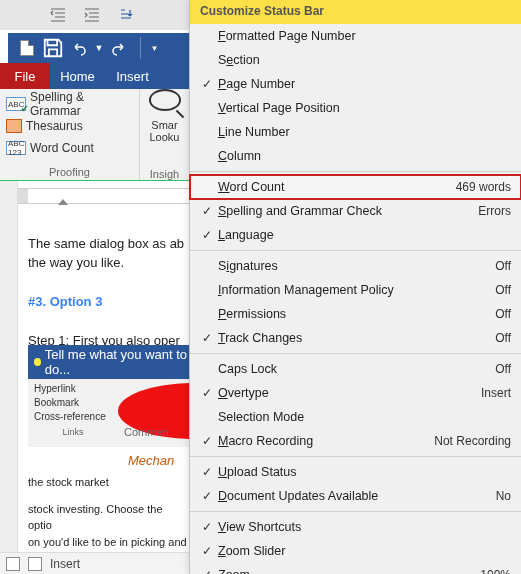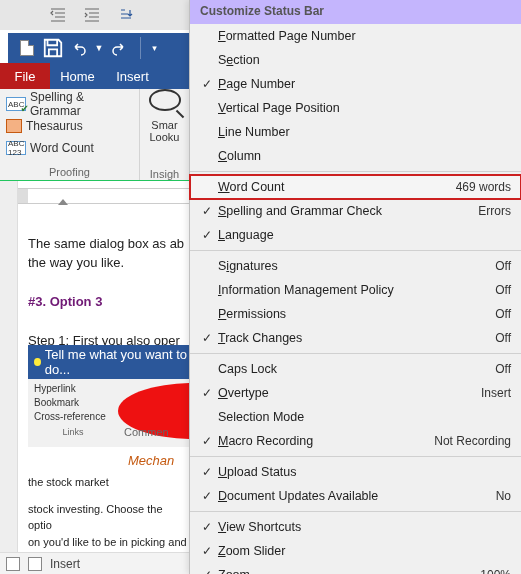--- a/index.html
+++ b/index.html
@@ -34,40 +34,40 @@
   .abc-icon .chk { color: #2e7d32; position: absolute; right: -4px; bottom: -4px; font-size: 10px; }
   .book-icon { width: 16px; height: 14px; border: 1px solid #c55a11; background: linear-gradient(#f4b183, #f4b183); }
   .count-icon { width: 20px; height: 14px; font-size: 8px; display: inline-flex; align-items: center; border: 1px solid #5b9bd5; background: #fff; padding: 0 1px; color: #333; }
   
   .ruler { position: absolute; left: 18px; top: 188px; width: 171px; height: 16px; background: #fff; border-top: 1px solid #ccc; border-bottom: 1px solid #ccc; }
   .ruler-shade { position: absolute; left: 0; top: 0; width: 10px; height: 100%; background: #ddd; }
   .ruler::after { content: ""; position: absolute; left: 40px; top: 10px; width: 0; height: 0; border-left: 5px solid transparent; border-right: 5px solid transparent; border-bottom: 6px solid #888; }
   
   .doc { position: absolute; left: 28px; top: 215px; width: 161px; background: #fff; color: #222; }
   .doc p { font-size: 13px; line-height: 1.45; margin: 20px 0; }
-  .doc .h { font-size: 13px; font-weight: 600; color: #701a75; }
+  .doc .h { font-size: 13px; font-weight: 600; color: #3b82f6; }
   
   .doc-img { position: absolute; left: 28px; top: 345px; width: 161px; }
   .tell-bar { height: 34px; background: #2b579a; color: #fff; font-size: 13px; display: flex; align-items: center; padding-left: 6px; gap: 4px; }
   .tell-bar .bulb { width: 8px; height: 8px; border-radius: 50%; background: #ffeb3b; }
   .mini-ribbon { height: 68px; background: #f1f1f1; position: relative; overflow: hidden; }
   .mini-links { width: 90px; height: 68px; padding: 4px 6px; font-size: 10px; color: #333; }
   .mini-links div { height: 14px; }
   .mini-links .lbl { text-align: center; color: #666; font-size: 9px; margin-top: 2px; }
   .red-oval { position: absolute; left: 90px; top: 4px; width: 150px; height: 56px; background: #e11; border-radius: 50%; display: flex; align-items: center; justify-content: center; color: #ffd54f; font-weight: 700; font-size: 14px; font-style: italic; padding-left: 35px; }
   .mini-comment { position: absolute; left: 96px; top: 47px; font-size: 11px; color: #666; }
   .mech { color: #c55a11; font-style: italic; font-size: 13px; margin-top: 6px; padding-left: 100px;}
   .doc-text2 { margin-top: 6px; font-size: 11px; color: #222; line-height: 1.5; }
   
   .statusbar { position: absolute; left: 0; bottom: 0; width: 189px; height: 22px; background: #f3f3f3; border-top: 1px solid #ddd; display: flex; align-items: center; padding-left: 6px; gap: 8px; font-size: 12px; color: #444; }
   .status-icon { width: 14px; height: 14px; border: 1px solid #888; background: #fff; }
   
   
   .menu { position: absolute; left: 189px; top: 0; width: 332px; height: 574px; background: #f0f0f0; border-left: 1px solid #c0c0c0; box-shadow: -2px 0 6px rgba(0,0,0,0.1); }
-  .menu-title { height: 24px; padding: 4px 10px; font-size: 12px; font-weight: 700; color: #555; background: #c4b5fd; }
+  .menu-title { height: 24px; padding: 4px 10px; font-size: 12px; font-weight: 700; color: #555; background: #fde047; }
   .menu-item { display: flex; align-items: center; height: 24px; padding: 0 10px 0 6px; font-size: 12.5px; color: #222; }
   .menu-item .chk-col { width: 22px; text-align: center; color: #333; font-size: 12px; }
   .menu-item .label { flex: 1; }
   .menu-item .label u { text-decoration: underline; }
   .menu-item .value { color: #333; font-size: 12px; }
   .menu-sep { height: 1px; background: #d0d0d0; margin: 3px 0; }
   .menu-item.highlighted { outline: 2.5px solid #cc2020; outline-offset: -1px; background: #f5f5f5; }
   
   .left-gutter { position: absolute; left: 0; top: 181px; width: 18px; height: 373px; background: #eee; border-right: 1px solid #ddd; }
 </style>

